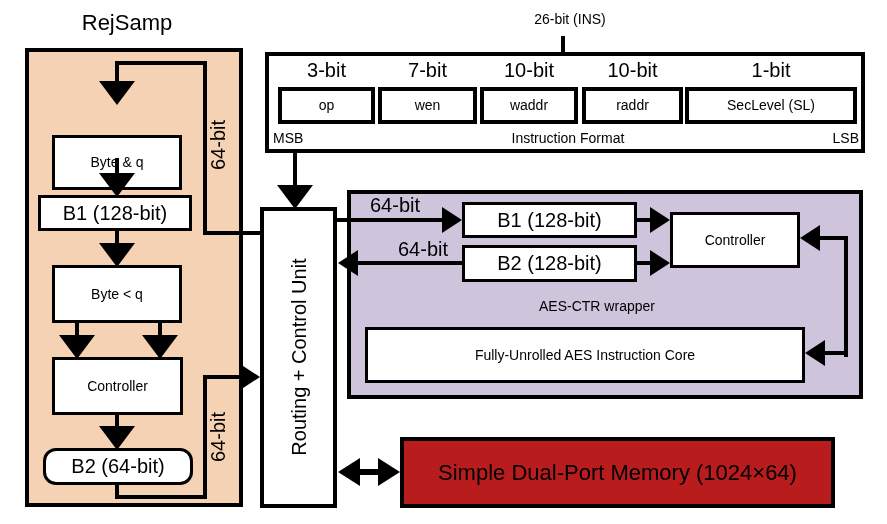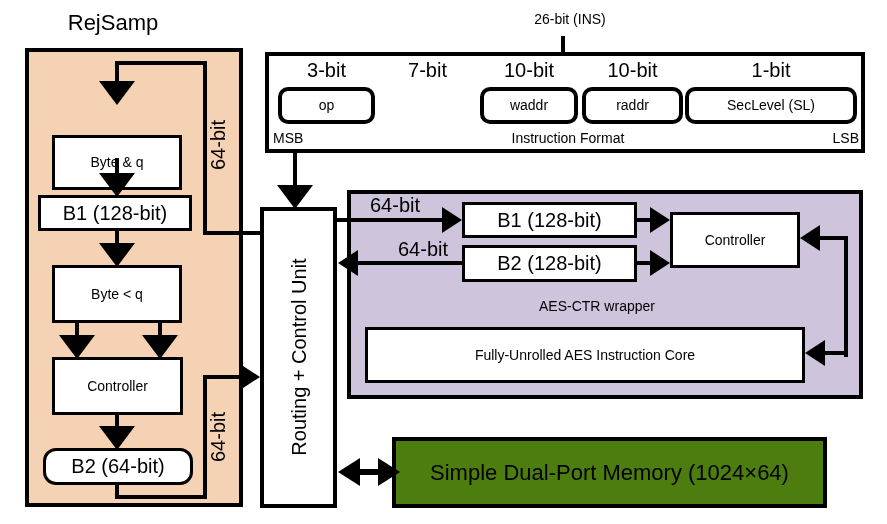--- a/index.html
+++ b/index.html
@@ -4,41 +4,41 @@
 <style>
   html,body{margin:0;padding:0;background:#fff;}
   #stage{
     position:relative;width:887px;height:524px;background:#ffffff;
     font-family:"Liberation Sans", sans-serif;color:#000;overflow:hidden;
   }
   .abs{position:absolute;}
   .blk{position:absolute;box-sizing:border-box;border:4px solid #000;}
   .box{position:absolute;box-sizing:border-box;border:3px solid #000;background:#fff;
        display:flex;align-items:center;justify-content:center;text-align:center;line-height:1.05;}
-  .fieldbox{border-width:4px;border-radius:10px;}
+  .fieldbox{border-width:4px;}
   .lbl{position:absolute;display:flex;align-items:center;justify-content:center;
        text-align:center;white-space:nowrap;}
   .rot{transform:rotate(-90deg);}
   .line{position:absolute;background:#000;}
   .arr{position:absolute;width:0;height:0;}
   .arr-down{border-left:18px solid transparent;border-right:18px solid transparent;border-top:24px solid #000;}
   .arr-right{border-top:13px solid transparent;border-bottom:13px solid transparent;border-left:20px solid #000;}
   .arr-left{border-top:13px solid transparent;border-bottom:13px solid transparent;border-right:20px solid #000;}
   .arr-left-big{border-top:14px solid transparent;border-bottom:14px solid transparent;border-right:22px solid #000;}
   .arr-right-big{border-top:14px solid transparent;border-bottom:14px solid transparent;border-left:22px solid #000;}
   .rejsamp-fill{background:var(--rejsamp-fill,#F6D2B4);}
   .aes-fill{background:var(--aes-fill,#CEC5DD);}
   .f20{font-size:20px;} .f21{font-size:14px;} .f22{font-size:22px;}
 </style>
 </head>
 <body>
 
 <div id="stage">
 
-  <div class="lbl f22" style="left:4px;top:10px;width:218px;height:26px;">RejSamp</div>
+  <div class="lbl f22" style="left:18px;top:10px;width:218px;height:26px;">RejSamp</div>
   <div class="blk rejsamp-fill" style="left:25px;top:48px;width:218px;height:459px;"></div>
 
   <div class="line" style="left:115px;top:61px;width:92px;height:4px;"></div>
   <div class="line" style="left:203px;top:61px;width:4px;height:174px;"></div>
   <div class="line" style="left:203px;top:231px;width:57px;height:4px;"></div>
   <div class="line" style="left:115px;top:63px;width:4px;height:22px;"></div>
   <div class="arr arr-down" style="left:99px;top:81px;"></div>
   <div class="lbl rot f20" style="left:178px;top:134px;width:80px;height:22px;">64-bit</div>
 
   <div class="box f21" style="left:52px;top:103px;width:130px;height:55px;margin-top:32px;">Byte &amp; q</div>
@@ -69,20 +69,21 @@
   <div class="line" style="left:561px;top:36px;width:4px;height:18px;"></div>
   <div class="blk" style="left:265px;top:52px;width:600px;height:101px;background:#fff;"></div>
 
   <div class="lbl f20" style="left:278px;top:57px;width:97px;height:26px;">3-bit</div>
   <div class="lbl f20" style="left:378px;top:57px;width:99px;height:26px;">7-bit</div>
   <div class="lbl f20" style="left:480px;top:57px;width:98px;height:26px;">10-bit</div>
   <div class="lbl f20" style="left:582px;top:57px;width:101px;height:26px;">10-bit</div>
   <div class="lbl f20" style="left:685px;top:57px;width:172px;height:26px;">1-bit</div>
 
   <div class="box fieldbox f21" style="left:278px;top:87px;width:97px;height:37px;">op</div>
+  <div class="box fieldbox f21" style="left:378px;top:87px;width:99px;height:37px;">wen</div>
   <div class="box fieldbox f21" style="left:480px;top:87px;width:98px;height:37px;">waddr</div>
   <div class="box fieldbox f21" style="left:582px;top:87px;width:101px;height:37px;">raddr</div>
   <div class="box fieldbox f21" style="left:685px;top:87px;width:172px;height:37px;">SecLevel (SL)</div>
 
   <div class="abs f21" style="left:273px;top:126px;width:586px;height:24px;display:flex;justify-content:space-between;align-items:center;">
     <span>MSB</span>
     <span>Instruction Format</span>
     <span>LSB</span>
   </div>
 
@@ -115,21 +116,21 @@
   <div class="lbl f21" style="left:447px;top:294px;width:300px;height:24px;">AES-CTR wrapper</div>
 
   <div class="box f21" style="left:365px;top:327px;width:440px;height:56px;z-index:2;">Fully-Unrolled AES Instruction Core</div>
 
   <div class="line" style="left:844px;top:236px;width:4px;height:121px;"></div>
   <div class="line" style="left:818px;top:236px;width:30px;height:4px;"></div>
   <div class="arr arr-left" style="left:800px;top:225px;z-index:3;"></div>
   <div class="line" style="left:823px;top:351px;width:25px;height:4px;"></div>
   <div class="arr arr-left" style="left:805px;top:340px;z-index:3;"></div>
 
-  <div class="blk" style="left:392px;top:437px;width:435px;height:71px;background:#4d7c0f;display:flex;align-items:center;justify-content:center;">
+  <div class="blk" style="left:400px;top:437px;width:435px;height:71px;background:#b91c1c;display:flex;align-items:center;justify-content:center;">
     <span class="f22">Simple Dual-Port Memory (1024×64)</span>
   </div>
 
   <div class="arr arr-left-big" style="left:338px;top:458px;"></div>
   <div class="line" style="left:356px;top:469px;width:28px;height:6px;"></div>
   <div class="arr arr-right-big" style="left:378px;top:458px;"></div>
 
 </div>
 
 </body></html>

